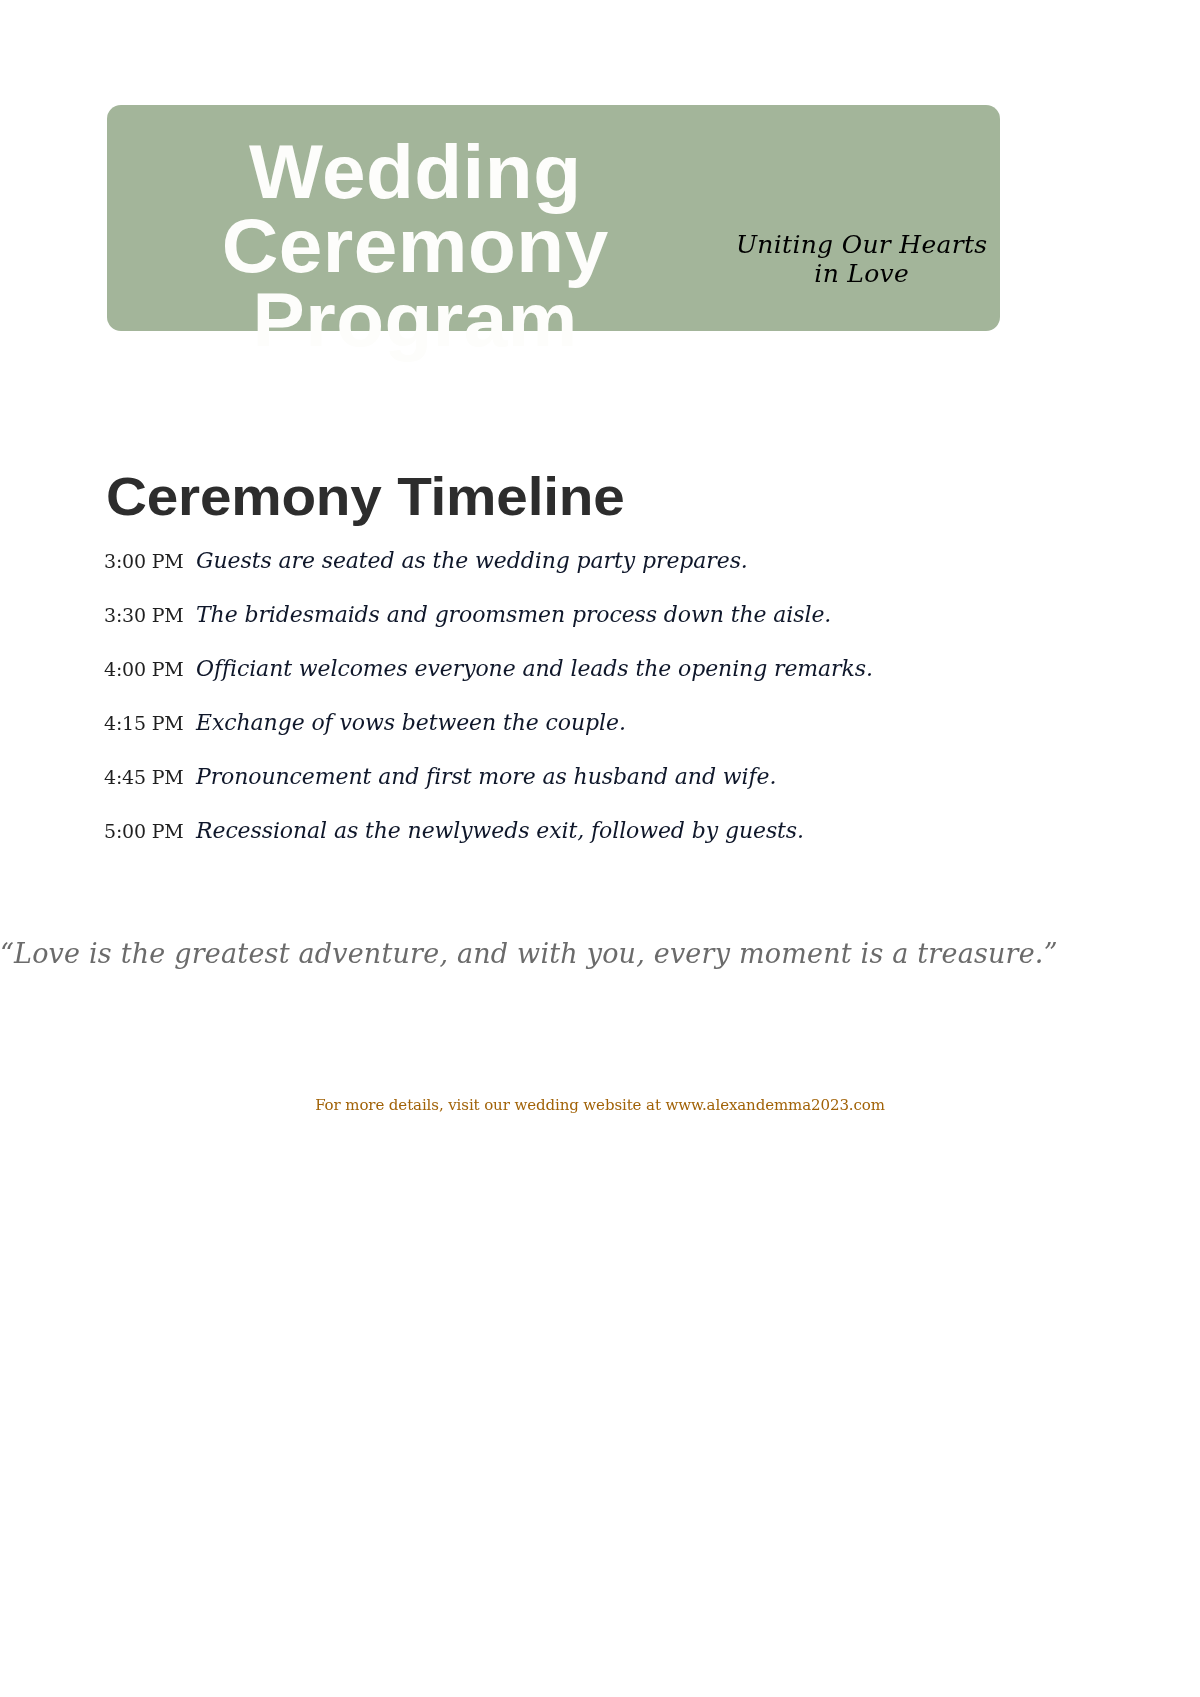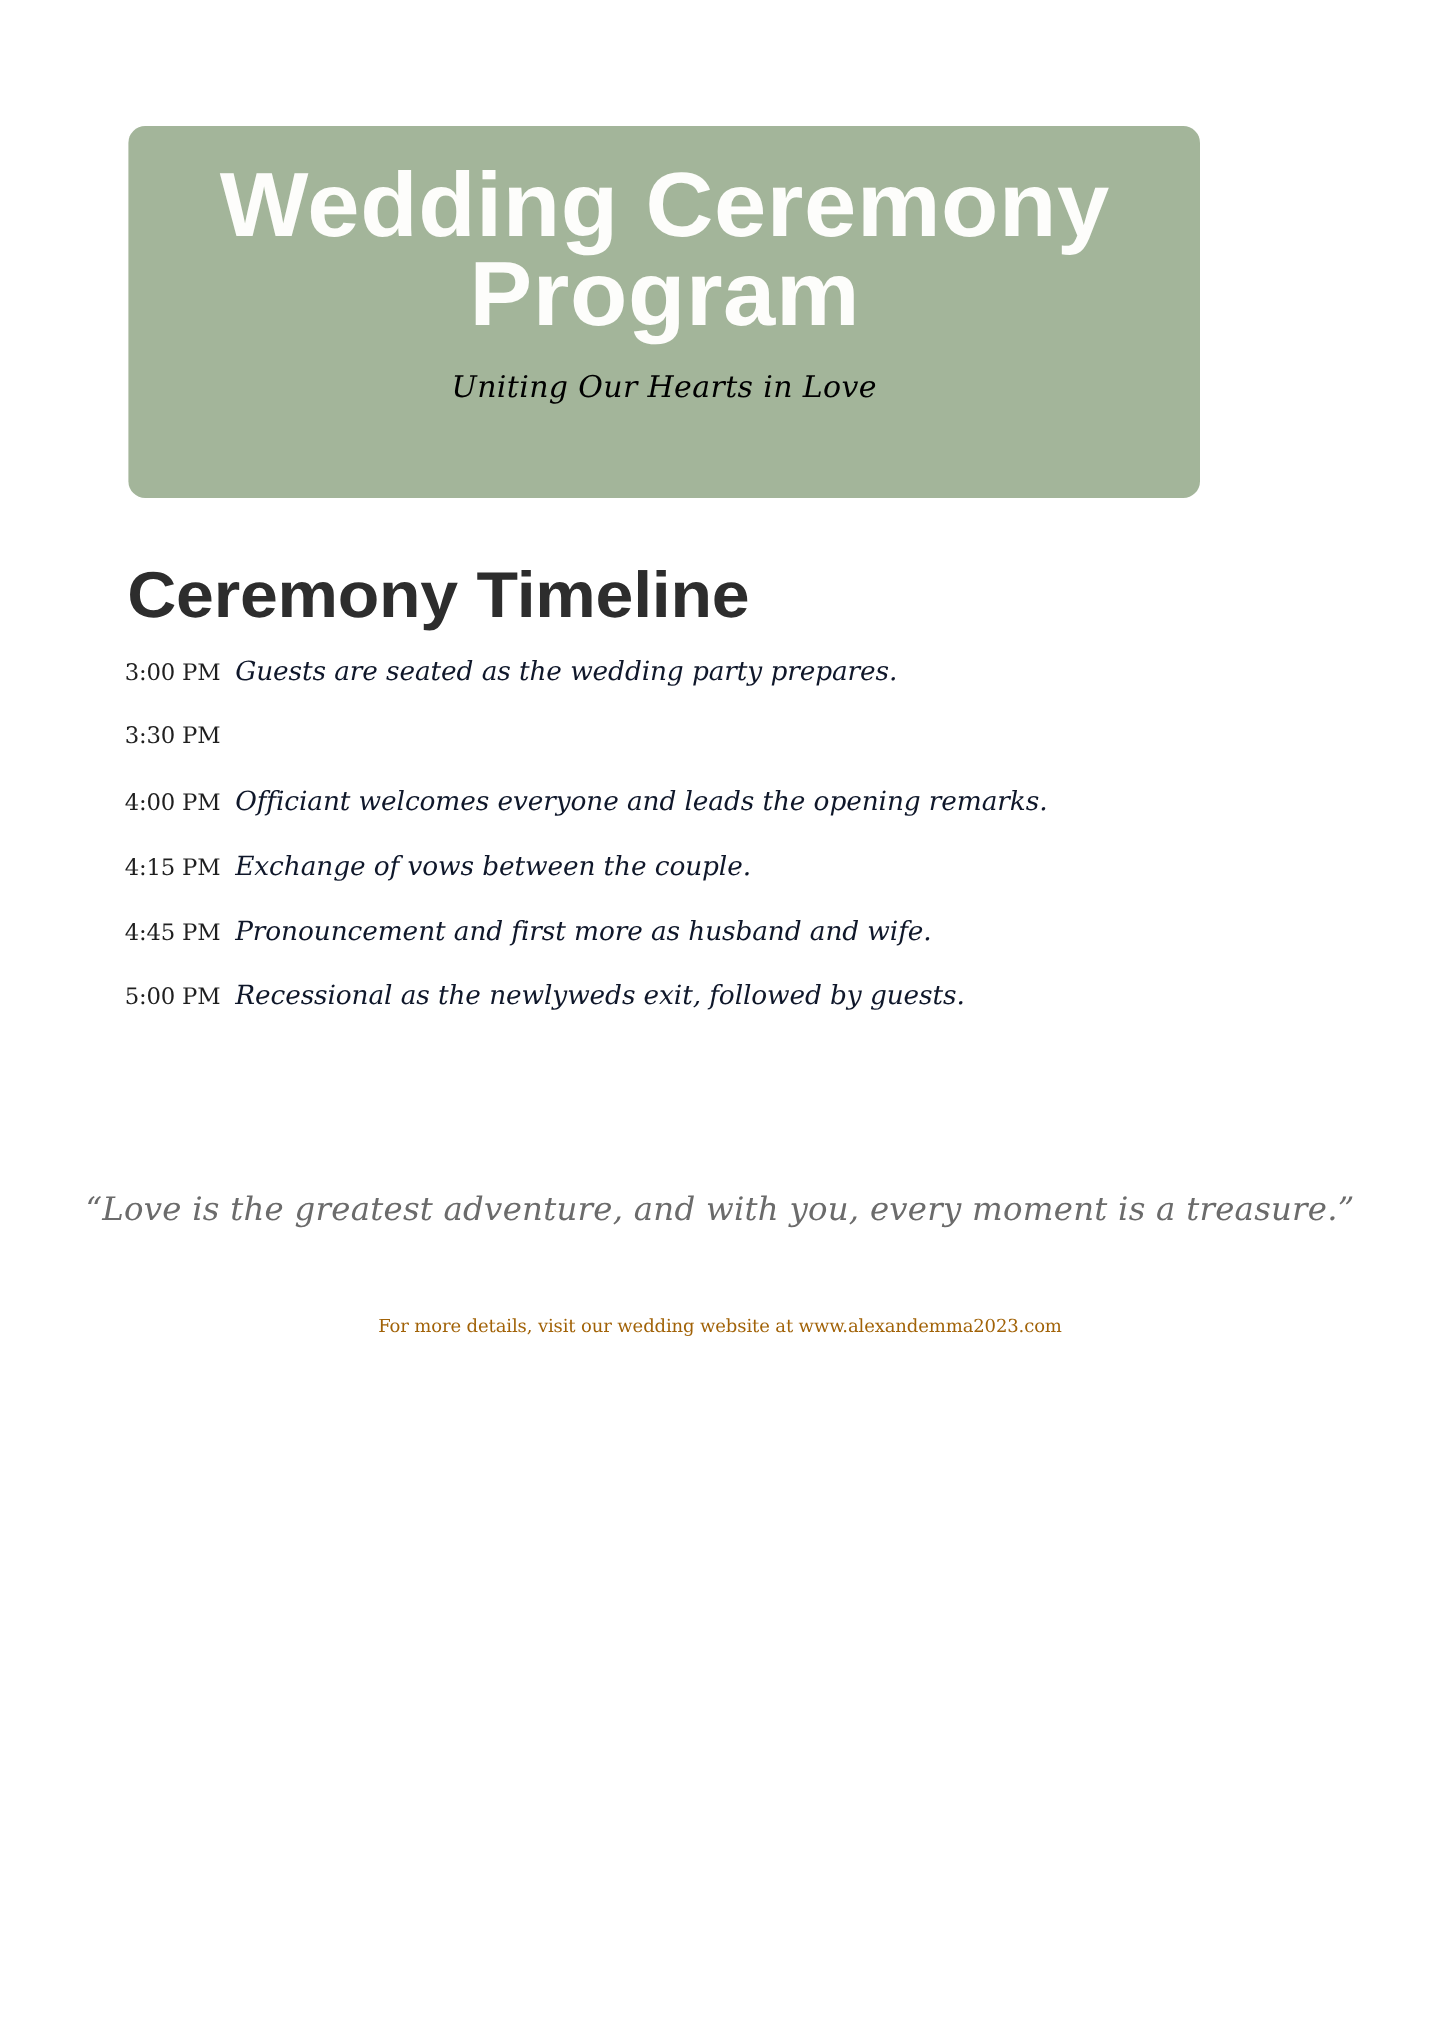--- a/index.html
+++ b/index.html
@@ -19,29 +19,29 @@
     inset: 0;
     background: #ffffff;
   }
 
   
   .banner {
     position: absolute;
     left: 107px;
     top: 105px;
     width: 893px;
-    height: 310px;
+    height: 226px;
     background: #a3b59a;
     border-radius: 14px;
     box-sizing: border-box;
     display: flex;
-    flex-direction: column;
+    flex-direction: row;
     justify-content: flex-start;
     align-items: center;
-    padding-top: 30px;
+    padding-top: 56px;
   }
   .banner-title {
     font-family: "Liberation Sans Narrow", "Liberation Sans", sans-serif;
     font-weight: 700;
     font-size: 76px;
     line-height: 0.97;
     letter-spacing: 0.5px;
     color: #fdfdfb;
     text-align: center;
     width: 790px;
@@ -99,22 +99,21 @@
     font-size: 22px;
     color: #0f172a;
     letter-spacing: -0.1px;
   }
 
   
   .quote {
     position: absolute;
     left: 0;
     right: 0;
-    top: 993px;
-    text-align: center;
+    top: 938px;
     font-family: "DejaVu Serif", "Liberation Serif", serif;
     font-style: italic;
     font-size: 27px;
     color: #6b6b6b;
     letter-spacing: 0.2px;
   }
 
   
   .footer {
     position: absolute;
@@ -140,20 +139,21 @@
 
   <div class="section-heading">Ceremony Timeline</div>
 
   <div class="timeline">
     <div class="timeline-row">
       <div class="t-time">3:00 PM</div>
       <div class="t-desc">Guests are seated as the wedding party prepares.</div>
     </div>
     <div class="timeline-row">
       <div class="t-time">3:30 PM</div>
+      <div class="t-desc">The bridesmaids and groomsmen process down the aisle.</div>
     </div>
     <div class="timeline-row">
       <div class="t-time">4:00 PM</div>
       <div class="t-desc">Officiant welcomes everyone and leads the opening remarks.</div>
     </div>
     <div class="timeline-row">
       <div class="t-time">4:15 PM</div>
       <div class="t-desc">Exchange of vows between the couple.</div>
     </div>
     <div class="timeline-row">

